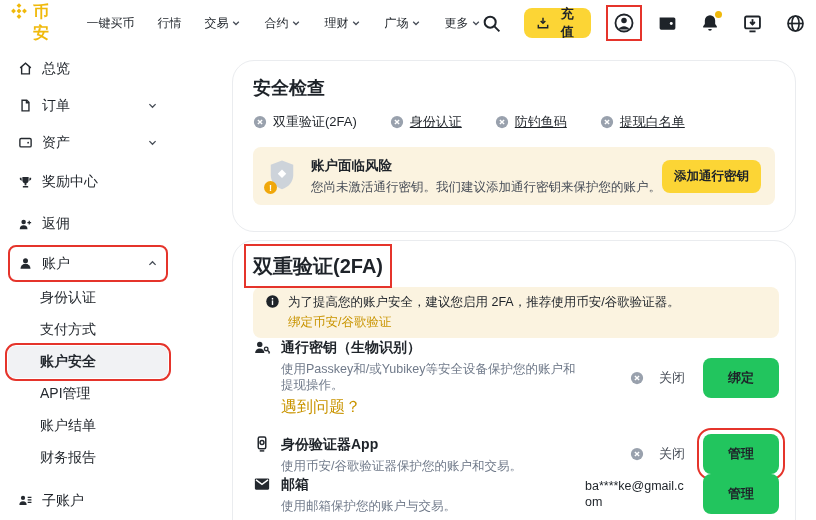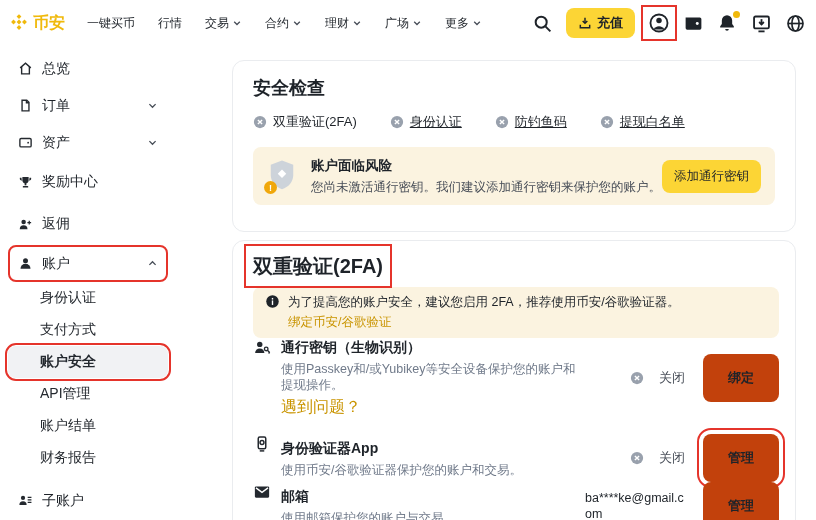--- a/index.html
+++ b/index.html
@@ -23,21 +23,21 @@
   svg{display:block}
   .annotate{outline:2px solid var(--annotation-red)}
 
   
   .topbar{position:absolute;top:0;left:0;right:0;height:46px;display:flex;align-items:center;padding:0 10px;background:#fff}
   .logo{display:flex;align-items:flex-start;gap:5px;margin-right:22px;cursor:pointer}
   .logo-text{color:var(--logo-gold);font-size:16px;font-weight:700}
   .mainnav{display:flex;align-items:flex-start;gap:23px;font-size:12px;font-weight:400}
   .nav-item{display:flex;align-items:center;gap:3px;cursor:pointer;white-space:nowrap}
   .chev{color:#474D57}
-  .top-right{margin-left:auto;display:flex;align-items:center;gap:13px}
+  .top-right{margin-left:auto;display:flex;align-items:center;gap:22px}
   .tool-ic{width:21px;height:21px;color:var(--text1);cursor:pointer;position:relative}
   .btn-recharge{display:flex;align-items:center;gap:5px;background:var(--brand-yellow);
     border:none;border-radius:8px;height:30px;padding:0 12px;font-size:13px;font-weight:700;
     font-family:inherit;color:var(--text1);cursor:pointer}
   .profile-wrap{width:22px;height:22px}
   .notif-dot{position:absolute;top:-2px;right:-2px;width:7px;height:7px;border-radius:50%;background:var(--logo-gold)}
 
   
   .sidebar{position:absolute;top:46px;left:0;width:232px;bottom:0;padding:4px 0 0 8px;font-size:14px}
   .side-list{list-style:none;width:160px}
@@ -45,59 +45,59 @@
   .s-item.tall{height:42px}
   .s-ic{width:15px;height:15px;margin-right:9px;color:#24292F;flex:0 0 auto}
   .s-chev{margin-left:auto;color:#474D57}
   .s-sub{display:flex;align-items:center;height:32px;padding:0 10px 0 32px;cursor:pointer;border-radius:8px;color:#24292F}
   .s-sub.selected{background:#F1F2F4;font-weight:700}
   .s-item.annotate{outline-offset:-2px}
   .s-sub.annotate{outline-offset:1px}
   .s-bottom{margin-top:8px}
 
   
-  .card{position:absolute;left:232px;width:564px;border:1px solid var(--line);border-radius:12px;background:#fff}
+  .card{position:absolute;left:232px;width:564px;border:1px solid var(--line);border-radius:22px;background:#fff}
   #card-security{top:60px;height:172px;padding:16px 20px}
   #card-2fa{top:240px;height:312px;padding:12px 16px 0 20px}
   .h-sec{font-size:18px;font-weight:700;line-height:22px}
   .h-2fa{font-size:20px;font-weight:700;line-height:26px;display:inline-block}
   .h-2fa.annotate{outline-offset:7px}
 
   .checks{display:flex;align-items:center;gap:33px;margin-top:14px}
   .check{display:flex;align-items:center;gap:6px;cursor:pointer;color:var(--text1)}
   .check .lbl.u{text-decoration:underline}
   .cx{width:14px;height:14px;flex:0 0 auto}
 
   .warnbox{margin-top:16px;background:var(--warn-bg);border-radius:8px;height:58px;
     display:flex;align-items:center;padding:8px 14px}
   .shield-wrap{position:relative;width:32px;height:34px;flex:0 0 aupx}
   .warn-badge{position:absolute;left:-3px;bottom:-1px;width:13px;height:13px;border-radius:50%;
     background:#F0A70B;color:#fff;font-size:9px;font-weight:700;display:flex;align-items:center;justify-content:center}
   .warn-txt{margin-left:12px}
   .warn-title{font-size:13.5px;font-weight:700}
   .warn-desc{font-size:12.5px;color:var(--text2);margin-top:4px}
   .btn-yellow{margin-left:auto;background:var(--brand-yellow);border:none;border-radius:8px;
-    padding:8px 12px;font-size:12.5px;font-weight:400;font-family:inherit;color:var(--text1);cursor:pointer;white-space:nowrap}
+    padding:8px 12px;font-size:12.5px;font-weight:700;font-family:inherit;color:var(--text1);cursor:pointer;white-space:nowrap}
 
   .infobox{margin-top:8px;background:var(--warn-bg);border-radius:8px;padding:7px 12px;display:flex;gap:8px;font-size:12.5px;line-height:17px}
   .infobox .txt{font-weight:500}
   .gold-link{color:var(--link-gold);cursor:pointer;font-weight:500;display:inline-block}
   .infobox .gold-link{margin-top:3px}
 
   .sec-row{display:flex;align-items:center;}
   .sec-row:first-of-type{margin-top:8px}
   .row-ic{width:18px;height:18px;color:#24292F;align-self:flex-start;margin-top:1px;flex:0 0 auto}
   .row-mid{flex:1;margin-left:10px;padding-right:8px}
   .row-title{font-size:14px;font-weight:700;line-height:18px}
   .row-desc{font-size:12.5px;color:var(--text3);margin-top:5px;line-height:16px}
   .row-link{font-size:16px;margin-top:4px}
   .row-right{display:flex;align-items:center}
   .status-col{width:100px;display:flex;justify-content:flex-end;align-items:center;gap:15px;color:var(--text2)}
   .value-col{width:100px;font-size:12.5px;line-height:16px;color:var(--text1);word-break:break-all}
-  .btn-gray{margin-left:18px;width:76px;height:48px;background:#c2410c;border:none;border-radius:8px;
+  .btn-gray{margin-left:18px;width:76px;height:40px;background:#22c55e;border:none;border-radius:8px;
     font-size:13px;font-weight:700;font-family:inherit;color:var(--text1);cursor:pointer}
   .btn-gray.annotate{outline-offset:4px}
   .profile-wrap.annotate{outline-offset:5px}
 </style>
 </head>
 <body>
 
 <div class="topbar">
   <div class="logo">
     <span>

